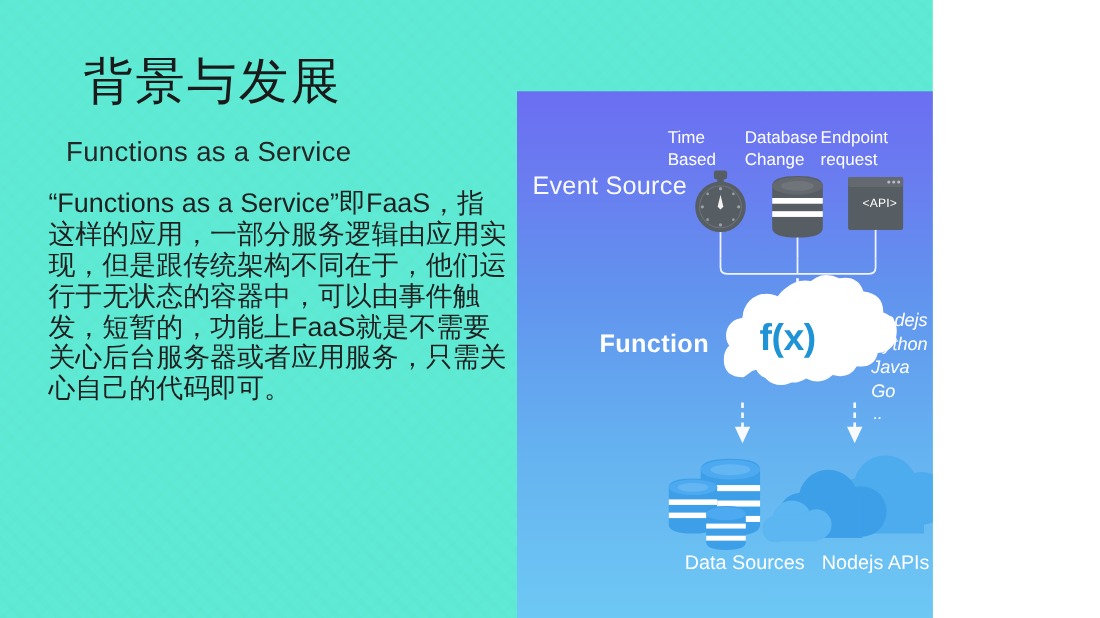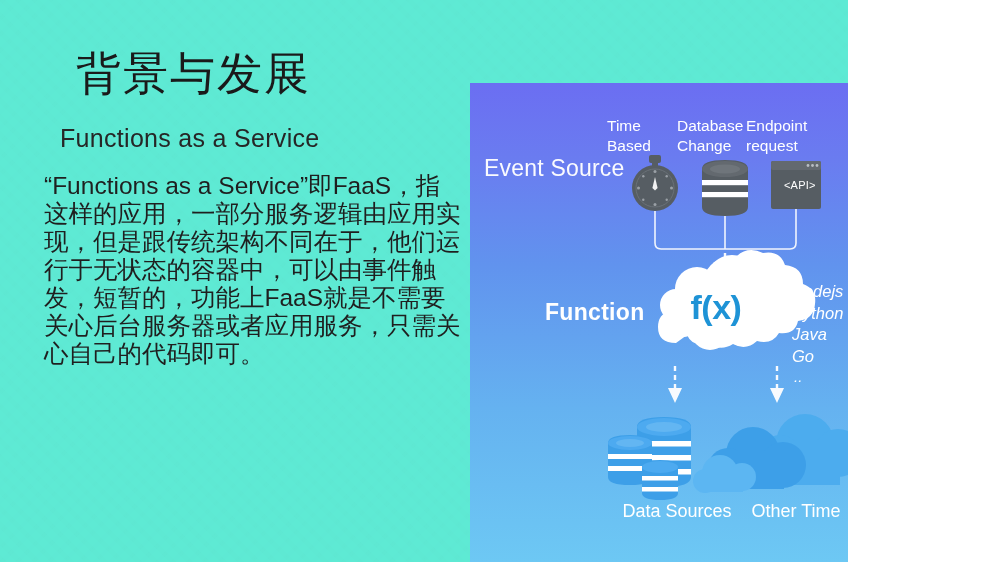--- a/index.html
+++ b/index.html
@@ -339,16 +339,16 @@
 
     <div class="runtimes">
       <div>Nodejs</div>
       <div>Python</div>
       <div>Java</div>
       <div>Go</div>
       <div class="more">..</div>
     </div>
 
     <div class="out-label out-l1">Data Sources</div>
-    <div class="out-label out-l2">Other Time</div>
+    <div class="out-label out-l2">Nodejs APIs</div>
 
   </div>
 </div>
 
 </body></html>

